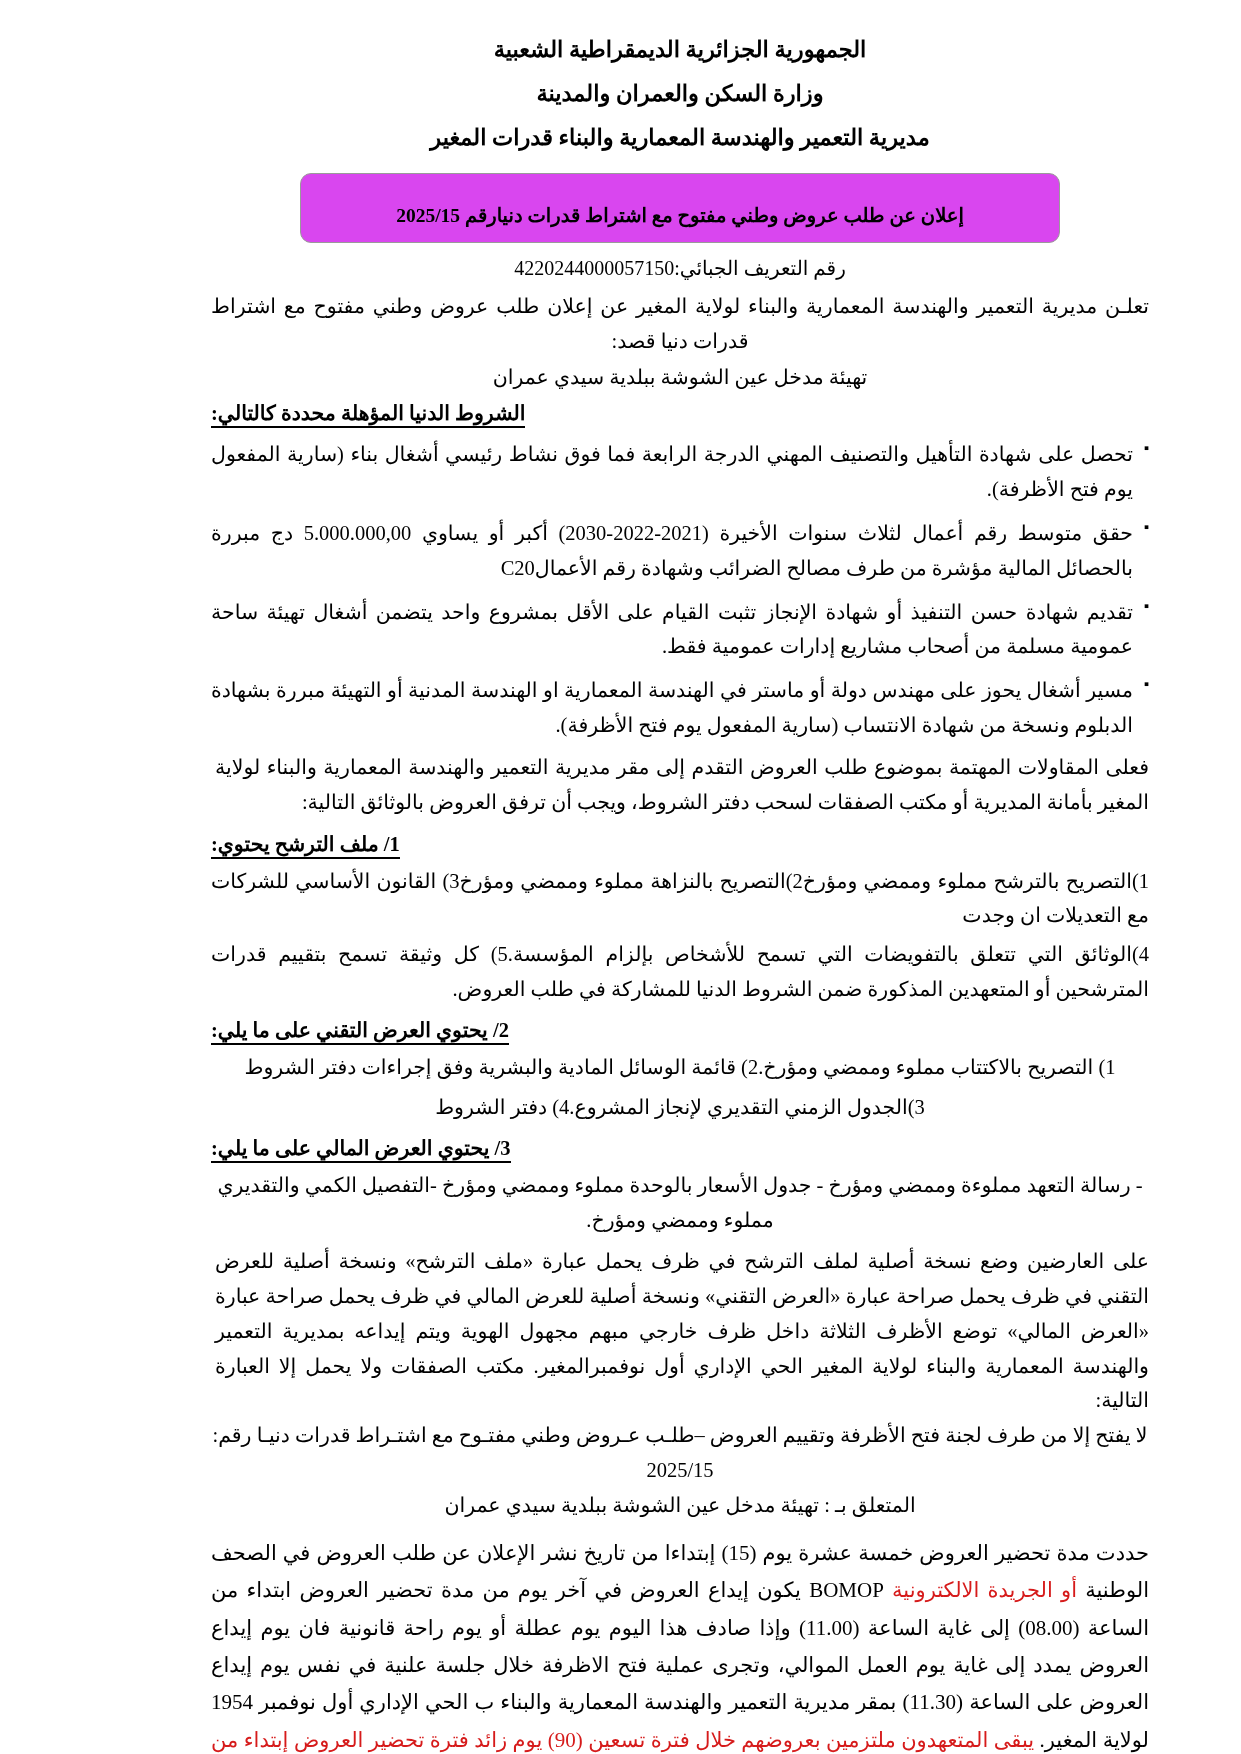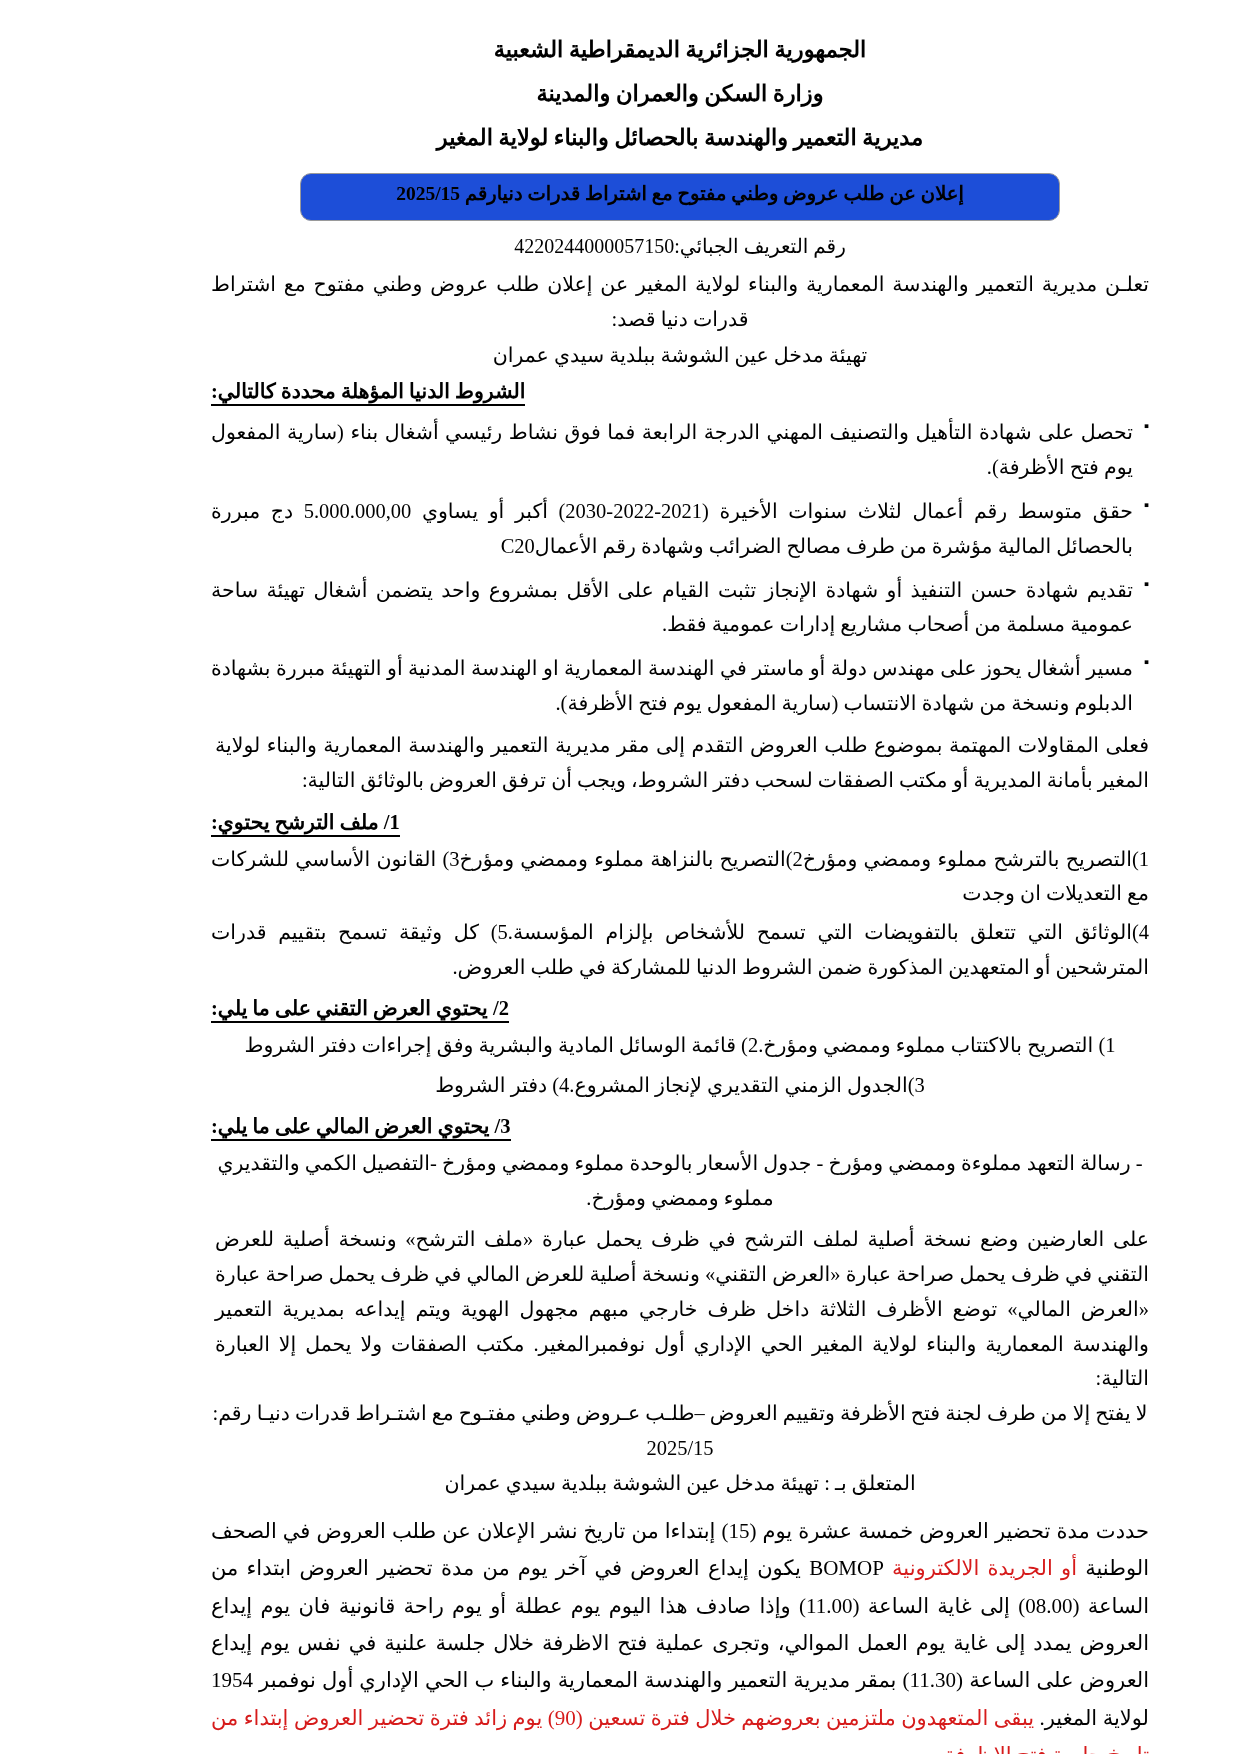--- a/index.html
+++ b/index.html
@@ -26,25 +26,25 @@
     font-weight: bold;
     font-size: 22.5px;
     line-height: 1.95;
     letter-spacing: 0px;
   }
   .titlebox {
     margin: 13px auto 0 auto;
     width: 760px;
     border: 1.6px solid #9a9a9a;
     border-radius: 11px;
-    background: #1d4ed8;
+    background: #d946ef;
     text-align: center;
     font-weight: bold;
     font-size: 19.5px;
-    padding: 8px 10px 15px 10px;
+    padding: 30px 10px 15px 10px;
     box-sizing: border-box;
   }
   .nif {
     text-align: center;
     font-size: 20px;
     margin-top: 13px;
     font-weight: normal;
   }
   p.body {
     font-size: 20.5px;
@@ -143,21 +143,21 @@
   }
 </style>
 </head>
 <body>
 
 <div class="page">
 
   <div>
     <div class="hdr">الجمهورية الجزائرية الديمقراطية الشعبية</div>
     <div class="hdr">وزارة السكن والعمران والمدينة</div>
-    <div class="hdr">مديرية التعمير والهندسة بالحصائل والبناء لولاية المغير</div>
+    <div class="hdr">مديرية التعمير والهندسة المعمارية والبناء قدرات المغير</div>
   </div>
 
   <div class="titlebox">إعلان عن طلب عروض وطني مفتوح مع اشتراط قدرات دنيارقم 2025/15</div>
 
   <div class="nif">رقم التعريف الجبائي:4220244000057150</div>
 
   <p class="body">تعلـن مديرية التعمير والهندسة المعمارية والبناء لولاية المغير عن إعلان طلب عروض وطني مفتوح مع اشتراط قدرات دنيا قصد:</p>
 
   <div class="obj">تهيئة مدخل عين الشوشة ببلدية سيدي عمران</div>
 

